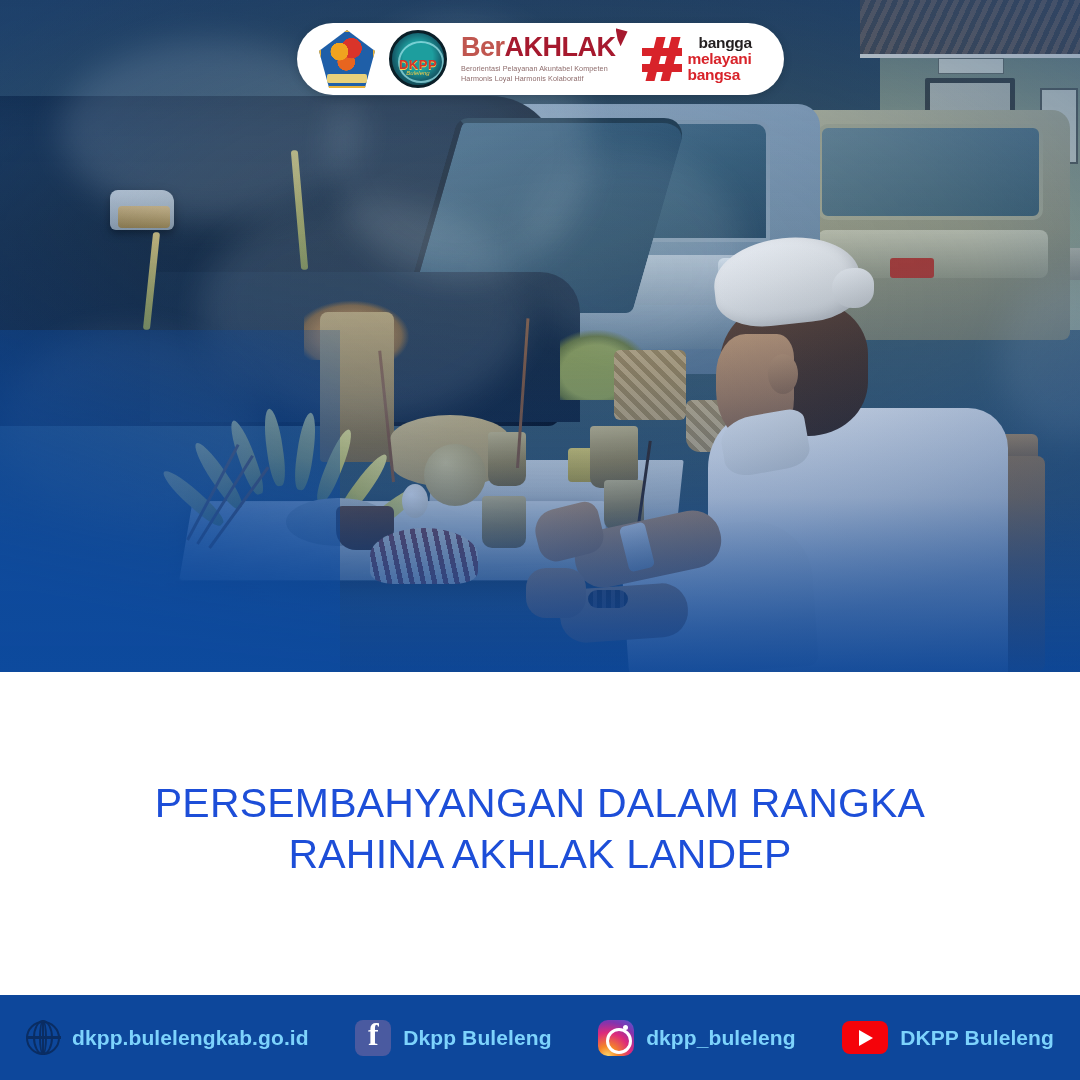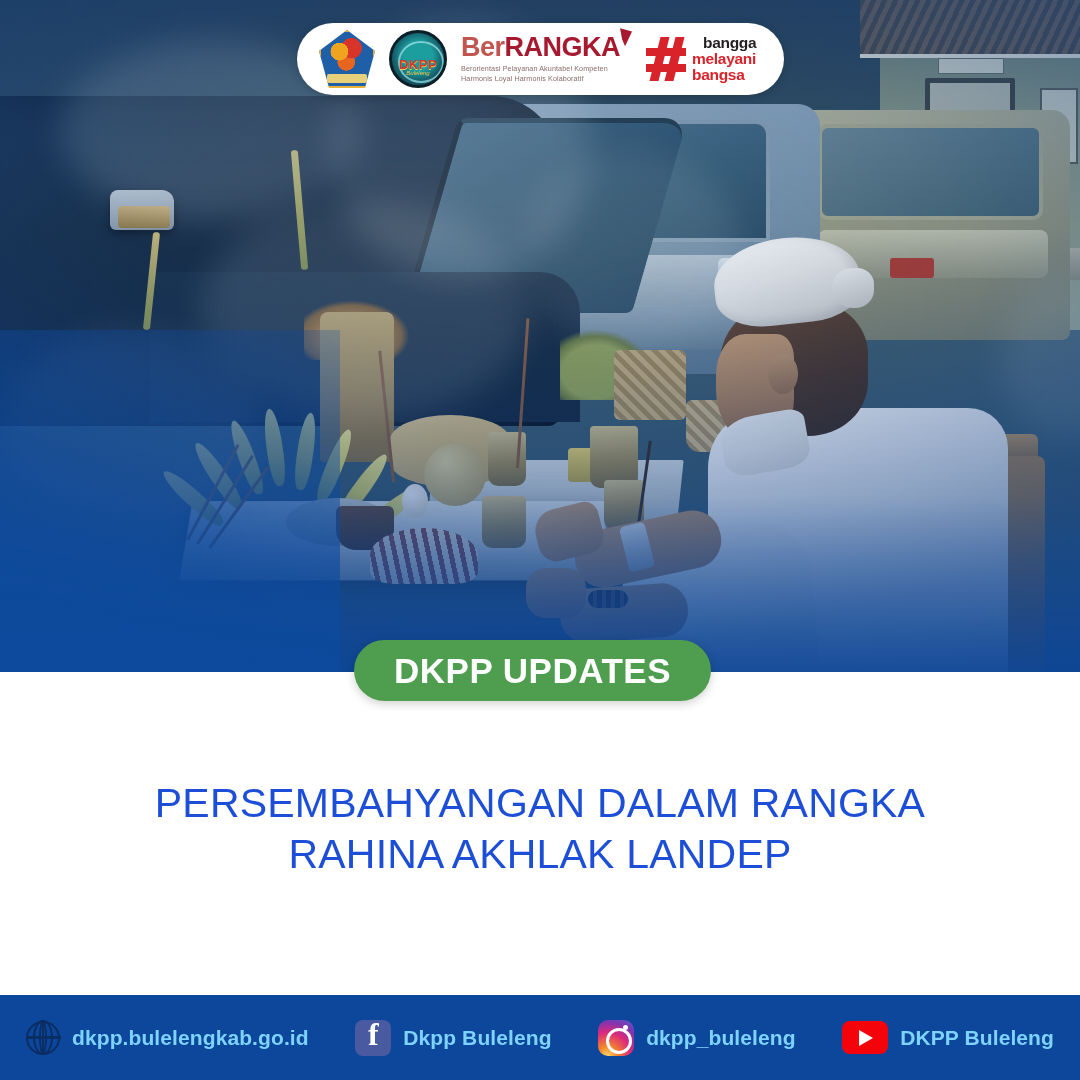--- a/index.html
+++ b/index.html
@@ -453,21 +453,21 @@
     </div>
 
     <div class="dkpplogo">
       <div class="dkpplogo-arc"></div>
       <div class="dkpplogo-txt">DKPP</div>
       <div class="dkpplogo-sub">Buleleng</div>
     </div>
 
     <div class="berakhlak">
       <div class="berakhlak-main">
-        <span class="soft">Ber</span><span>RANGKA</span>
+        <span class="soft">Ber</span><span>AKHLAK</span>
       </div>
       <div class="berakhlak-tick"></div>
       <div class="berakhlak-sub">
         <div>Berorientasi Pelayanan Akuntabel Kompeten</div>
         <div>Harmonis Loyal Harmonis Kolaboratif</div>
       </div>
     </div>
 
     <div class="bangga">
       <div class="hashicon">
@@ -477,23 +477,20 @@
           <i></i>
       </div>
       <div class="bangga-txt">
         <div class="l1">bangga</div>
         <div class="l2">melayani</div>
         <div class="l3">bangsa</div>
       </div>
     </div>
   </div>
 
-  <div class="badge-updates">
-    <span>DKPP UPDATES</span>
-  </div>
 
   <div class="headline">
     <div>PERSEMBAHYANGAN DALAM RANGKA</div>
     <div>RAHINA AKHLAK LANDEP</div>
   </div>
 
 
   <div class="footer">
     <div class="footer-row">
 

